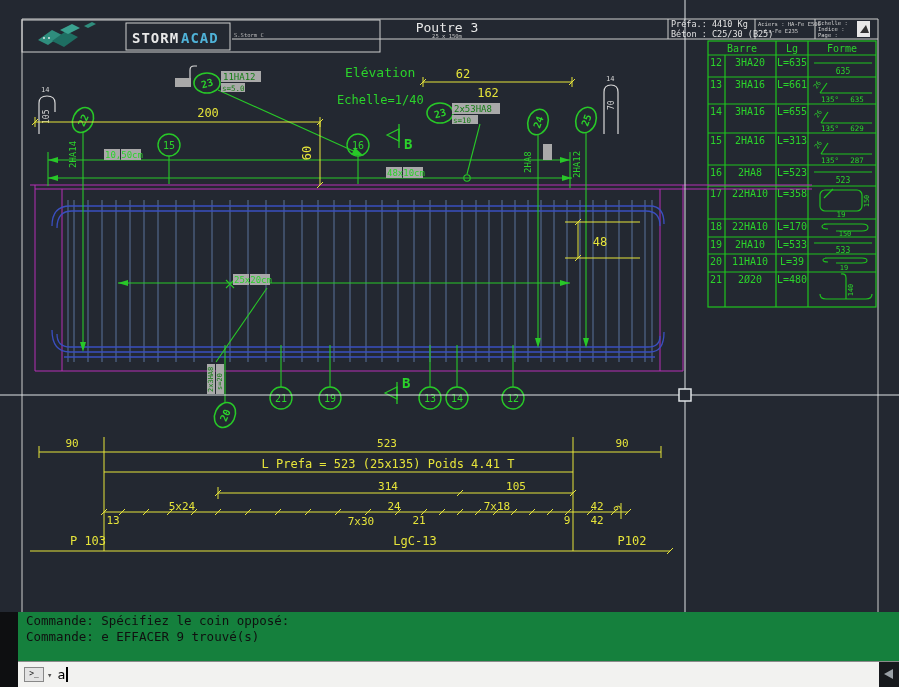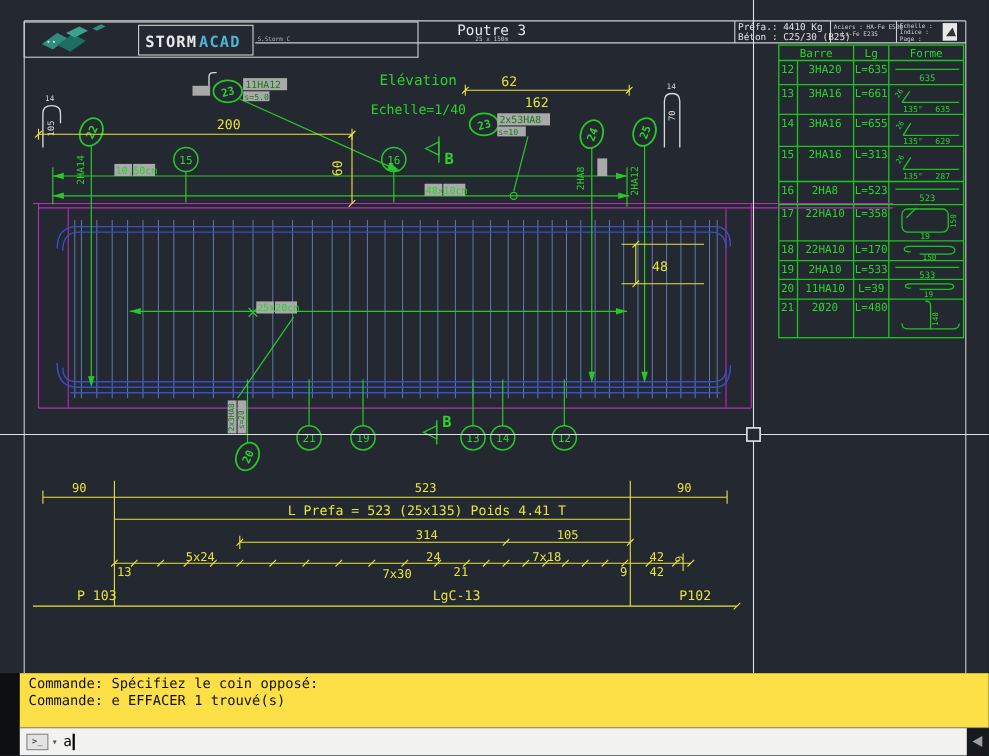--- a/index.html
+++ b/index.html
@@ -1,20 +1,20 @@
 <!DOCTYPE html>
 <html><head>
 <meta charset="utf-8">
 <style>
   html,body{margin:0;padding:0;background:#15181d;}
   #app{position:relative;width:899px;height:687px;background:#232831;overflow:hidden;
        font-family:"DejaVu Sans Mono",monospace;}
   svg text{font-family:"DejaVu Sans Mono",monospace;}
   .cmd-strip{position:absolute;left:0;top:612px;width:18px;height:75px;background:#0e0f11;}
-  .cmd-hist{position:absolute;left:18px;top:612px;width:881px;height:50px;background:#fde047;
+  .cmd-hist{position:absolute;left:18px;top:612px;width:881px;height:50px;background:#15803d;
      color:#101010;font-size:12.5px;line-height:16.4px;padding:1px 0 0 8px;box-sizing:border-box;
      border-bottom:1px solid #8a8a8a;}
   .cmd-input{position:absolute;left:18px;top:662px;width:861px;height:25px;background:#f2f2f0;
      display:flex;align-items:center;}
   .prompt-chip{margin-left:6px;width:18px;height:13px;background:#e3e3e3;border:1px solid #888;
      font-size:8px;line-height:12px;text-align:center;color:#222;}
   .dd-arrow{color:#555;font-size:9px;margin:0 5px 0 3px;}
   .cmd-text{color:#000;font-size:13px;}
   .cursor-bar{display:inline-block;width:2px;height:15px;background:#000;vertical-align:middle;margin-left:1px;}
   .cmd-corner{position:absolute;left:879px;top:662px;width:20px;height:25px;background:#17191d;}
@@ -412,21 +412,21 @@
 
 
 <div class="cmd-strip">
   
   
   
 </div>
 
 <div class="cmd-hist">
   <div>Commande: Spécifiez le coin opposé:</div>
-  <div>Commande: e EFFACER 1 trouvé(s)</div>
+  <div>Commande: e EFFACER 9 trouvé(s)</div>
 </div>
 
 <div class="cmd-input">
   <div class="prompt-chip">&gt;_</div>
   <div class="dd-arrow">▾</div>
   <span class="cmd-text">a</span>
   <span class="cursor-bar"></span>
 </div>
 
 <div class="cmd-corner">

